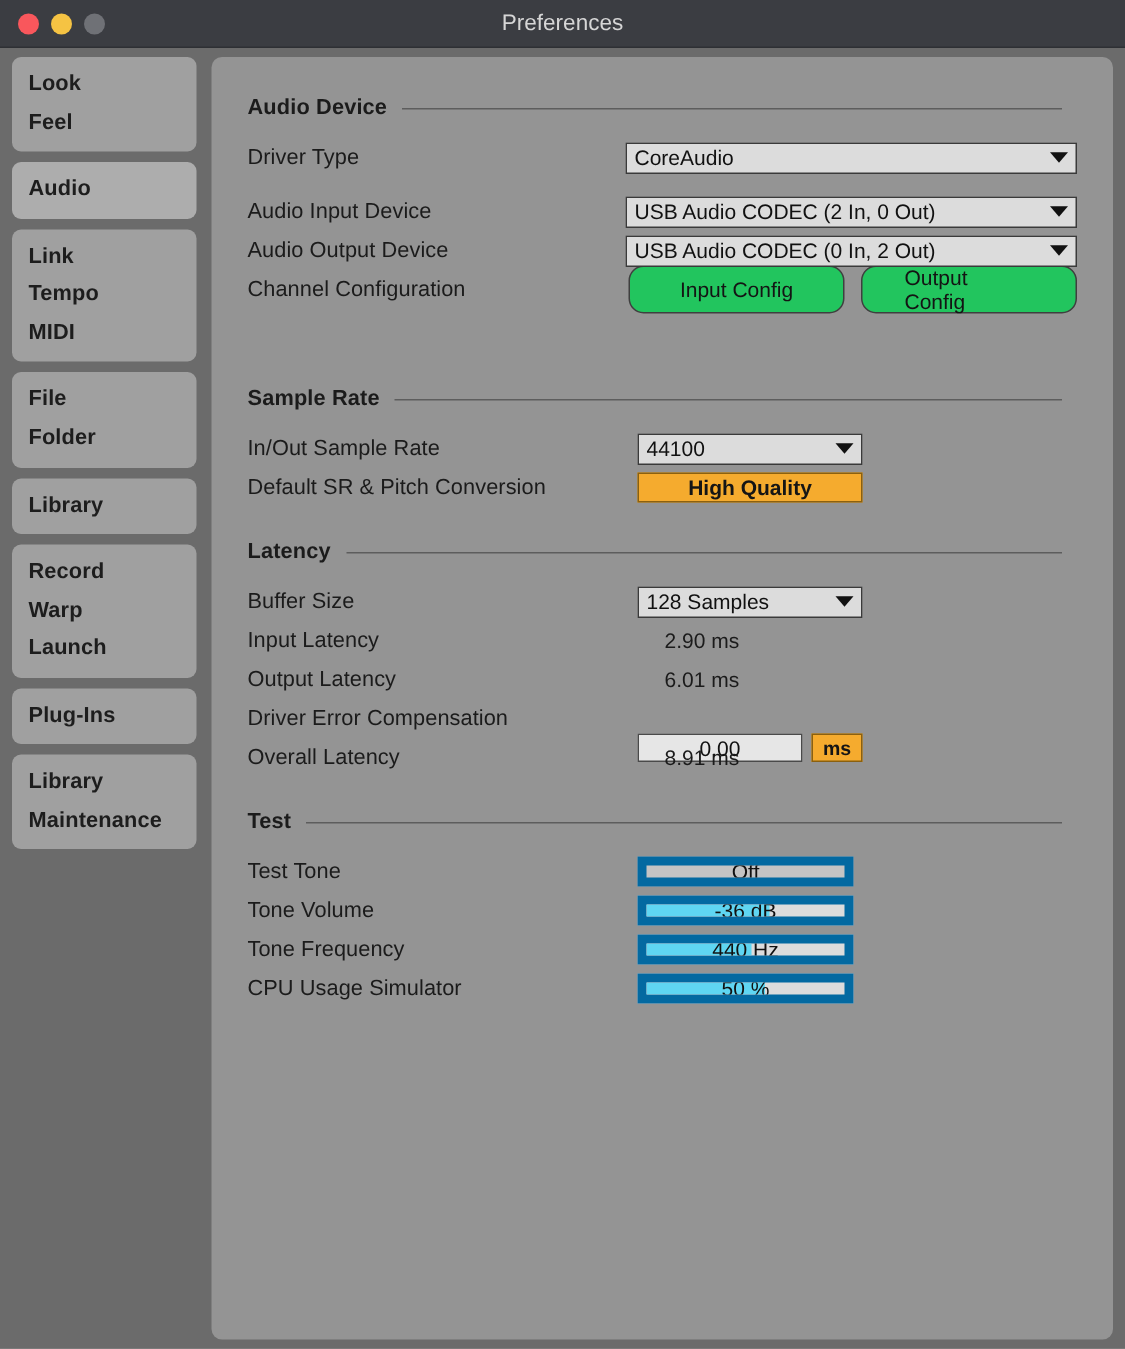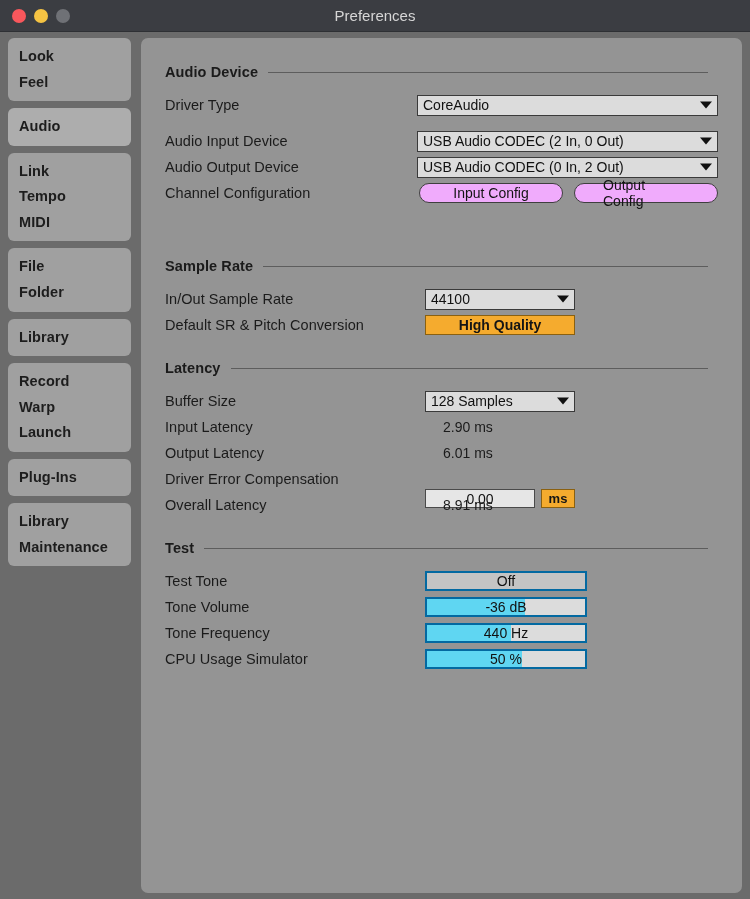--- a/index.html
+++ b/index.html
@@ -143,24 +143,24 @@
     position: absolute;
     right: 5px; top: 50%;
     transform: translateY(-50%);
     width: 0; height: 0;
     border-left: 6px solid transparent;
     border-right: 6px solid transparent;
     border-top: 7px solid #111;
   }
 
   .pill {
-    height: 20px;
+    height: 32px;
     border: 1px solid #3f3f3f;
     border-radius: 10px;
-    background: #f0abfc;
+    background: #22c55e;
     font-size: 14px;
     color: #141414;
     display: flex;
     align-items: center;
     justify-content: center;
     padding: 0 28px;
     min-width: 144px;
   }
   .pill + .pill { margin-left: 11px; }
 
@@ -206,24 +206,24 @@
     font-weight: bold;
     color: #151515;
     display: flex;
     align-items: center;
     justify-content: center;
     padding: 0 5px;
   }
 
   .slider {
     position: relative;
-    width: 162px;
+    width: 144px;
     height: 20px;
     background: #dcdcdc;
-    border: 2px solid #0369a1;
+    border: 6px solid #0369a1;
     overflow: hidden;
   }
   .slider .fill {
     position: absolute;
     left: 0; top: 0; bottom: 0;
     background: #5fd6f2;
   }
   .slider .txt {
     position: relative;
     height: 100%;

